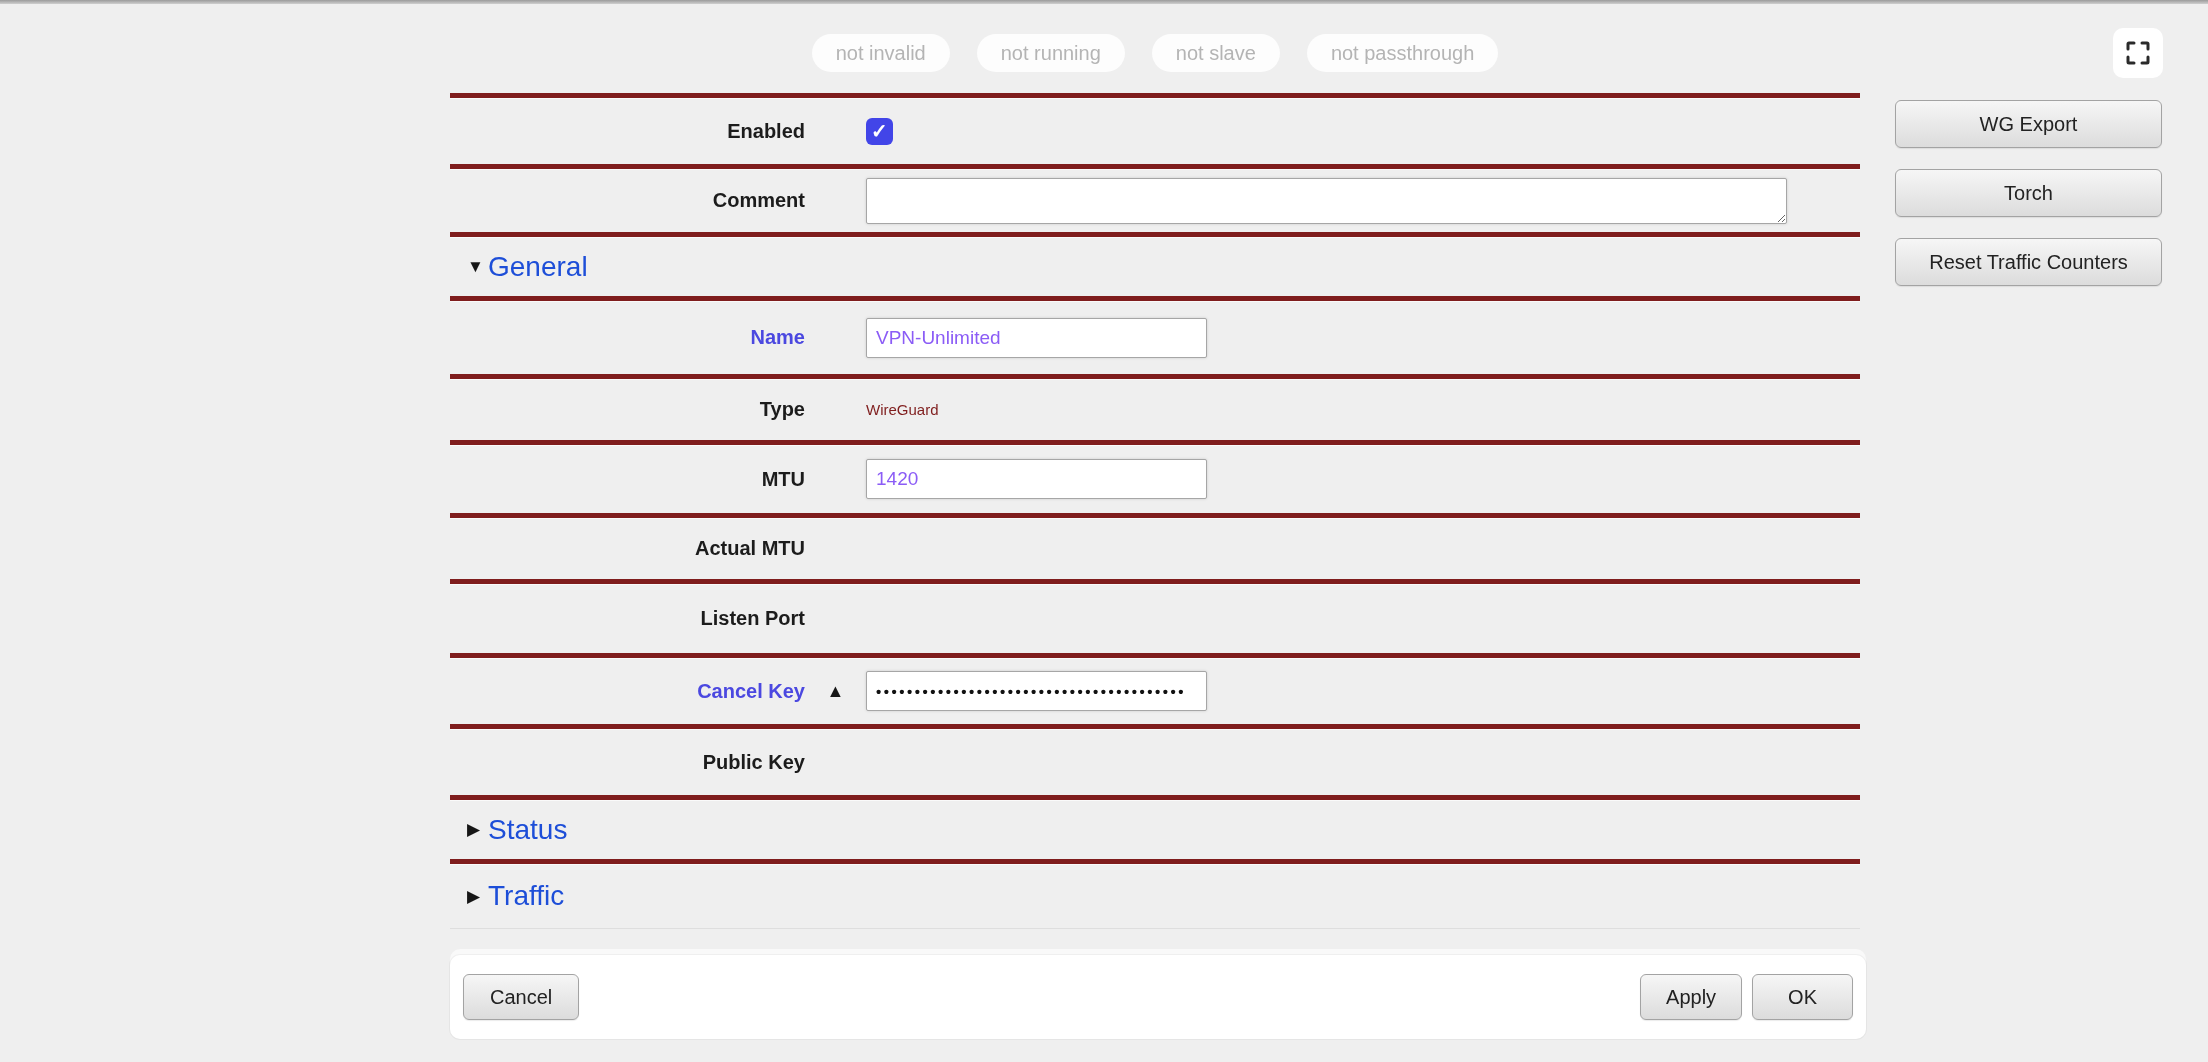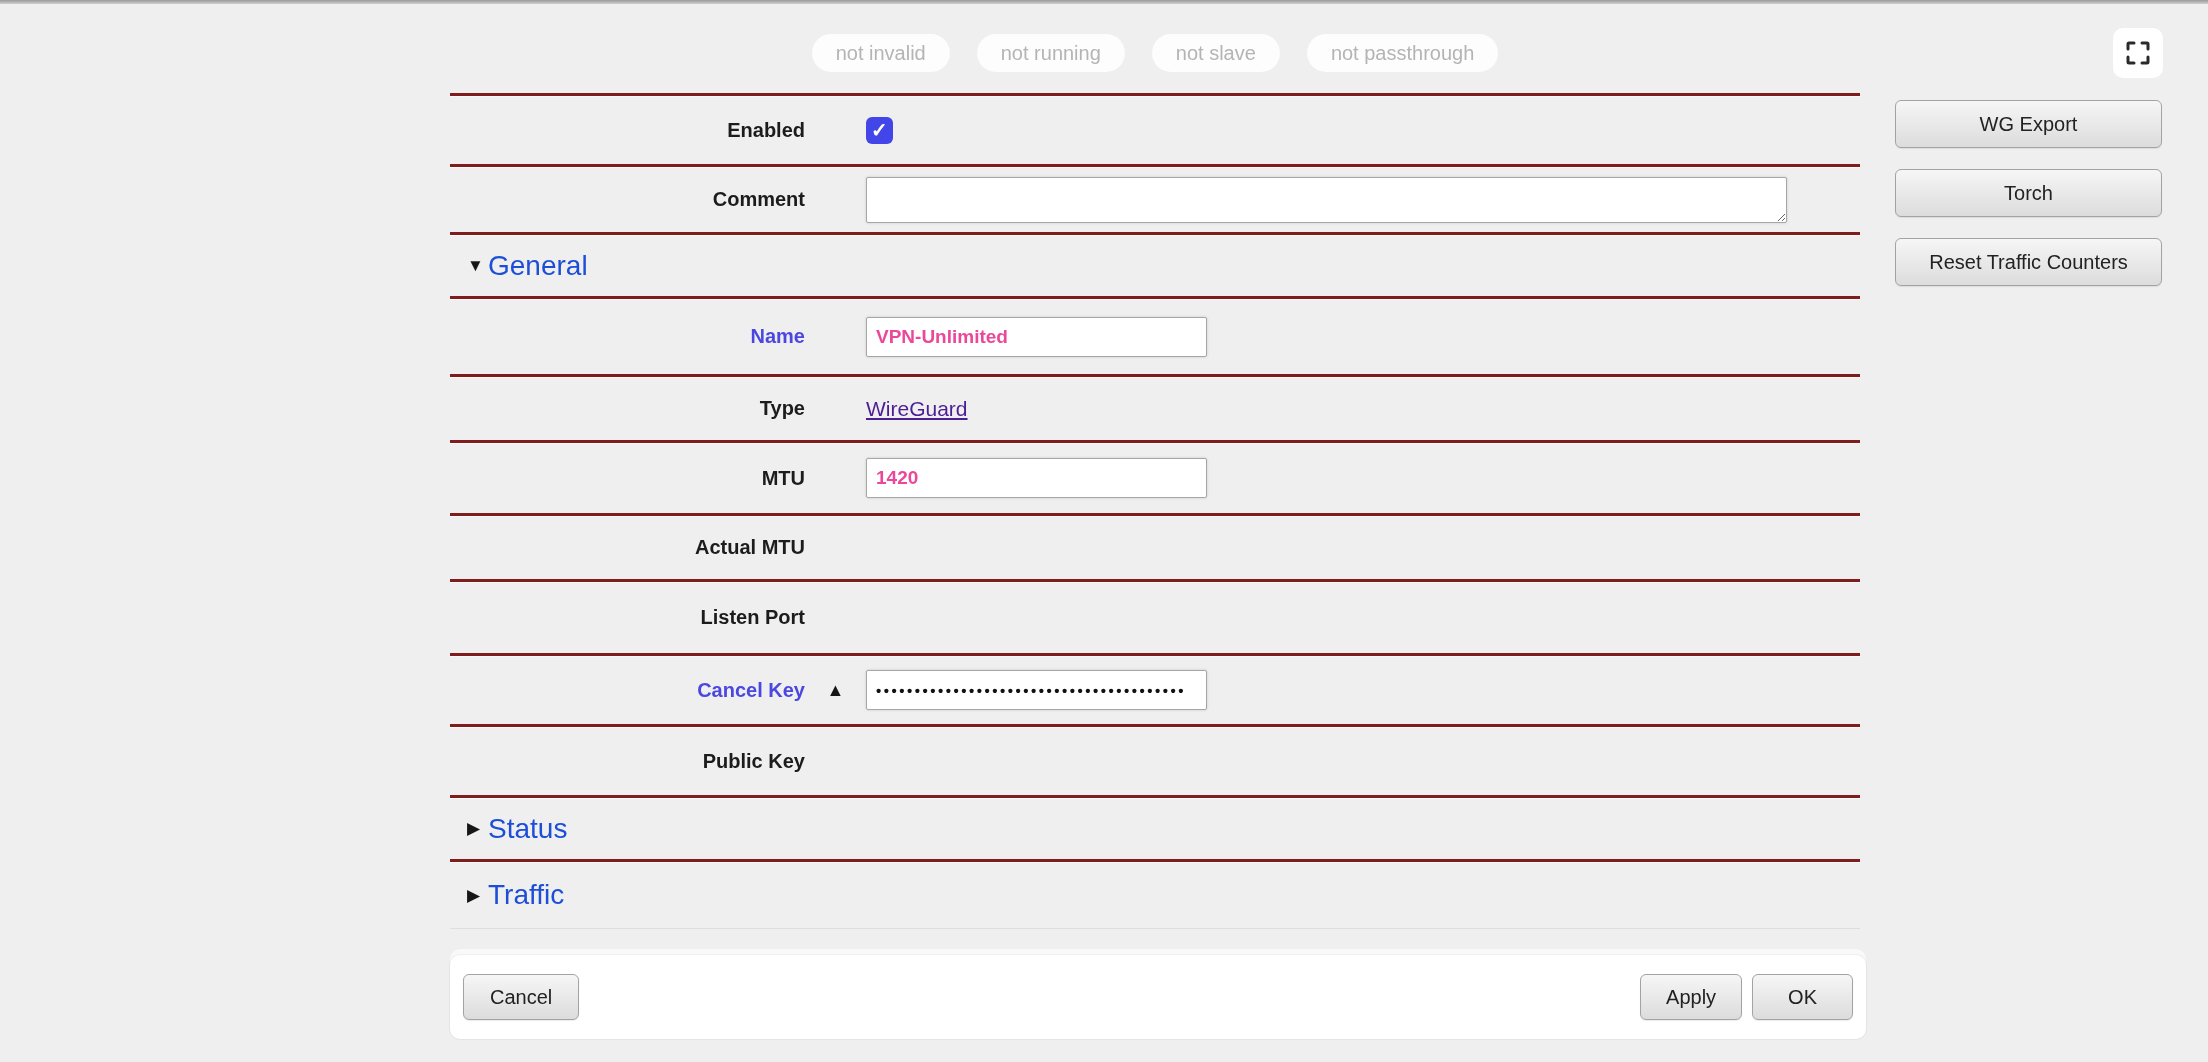--- a/index.html
+++ b/index.html
@@ -47,39 +47,39 @@
     box-shadow: 0 1px 1px rgba(0,0,0,0.08);
   }
   .side-buttons .btn { width: 100%; height: 48px; }
 
   
   .content {
     position: absolute; top: 93px; left: 450px; width: 1410px;
   }
   .row {
     display: flex; align-items: center;
-    border-top: 3px solid #7f1d1d;
+    border-top: 5px solid #7f1d1d;
     box-shadow: inset 0 1px 0 #fafafa;
   }
   .row.last { border-bottom: 1px solid #dedede; }
   .cell-label {
     width: 355px; text-align: right;
     font-size: 20px; font-weight: bold; color: #1c1c1c;
   }
   .cell-gap { width: 61px; display: flex; align-items: center; justify-content: center; }
   .cell-value { display: flex; align-items: center; }
   .label-blue { color: #4b48e0; }
-  .static-value { font-size: 21px; color: #4c1d95; text-decoration: underline; }
+  .static-value { font-size: 15px; color: #7f1d1d; }
 
   input[type="text"] {
     font-family: "Liberation Sans", sans-serif;
     width: 341px; height: 40px;
     border: 1px solid #a6a6a6; border-radius: 2px;
     box-shadow: 0 0 3px rgba(0,0,0,0.15);
-    font-size: 19px; color: #ec4899; padding: 0 9px; background: #fff; font-weight: bold;
+    font-size: 19px; color: #8b5cf6; padding: 0 9px; background: #fff;
   }
   input.masked {
     font-size: 15px; font-weight: bold; letter-spacing: 2.5px; color: #111;
   }
   textarea {
     font-family: "Liberation Sans", sans-serif;
     width: 921px; height: 46px;
     border: 1px solid #a6a6a6; border-radius: 2px;
     box-shadow: 0 0 3px rgba(0,0,0,0.15);
     font-size: 19px; color: #222; padding: 6px 9px;

